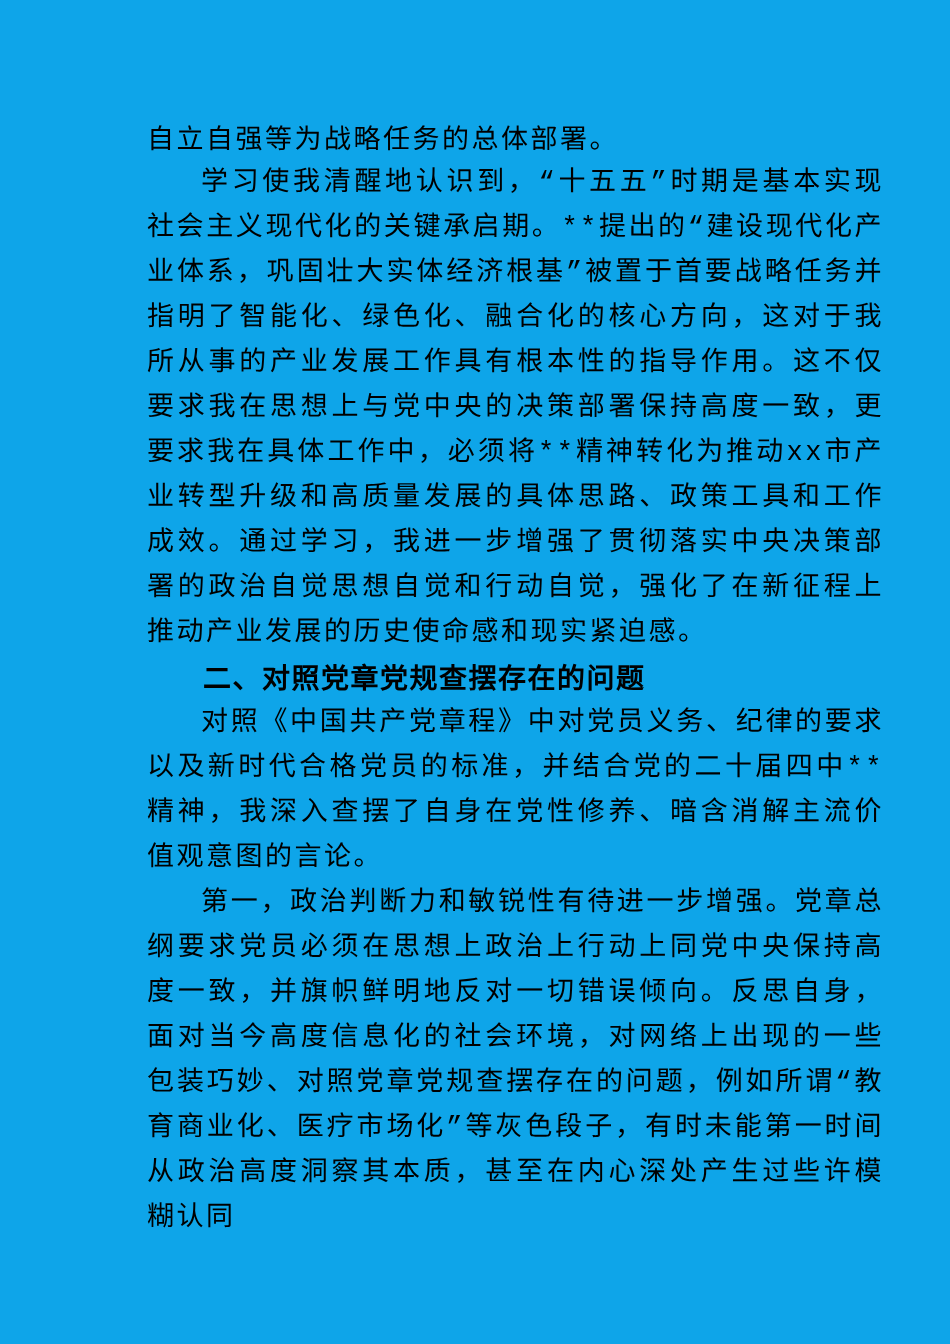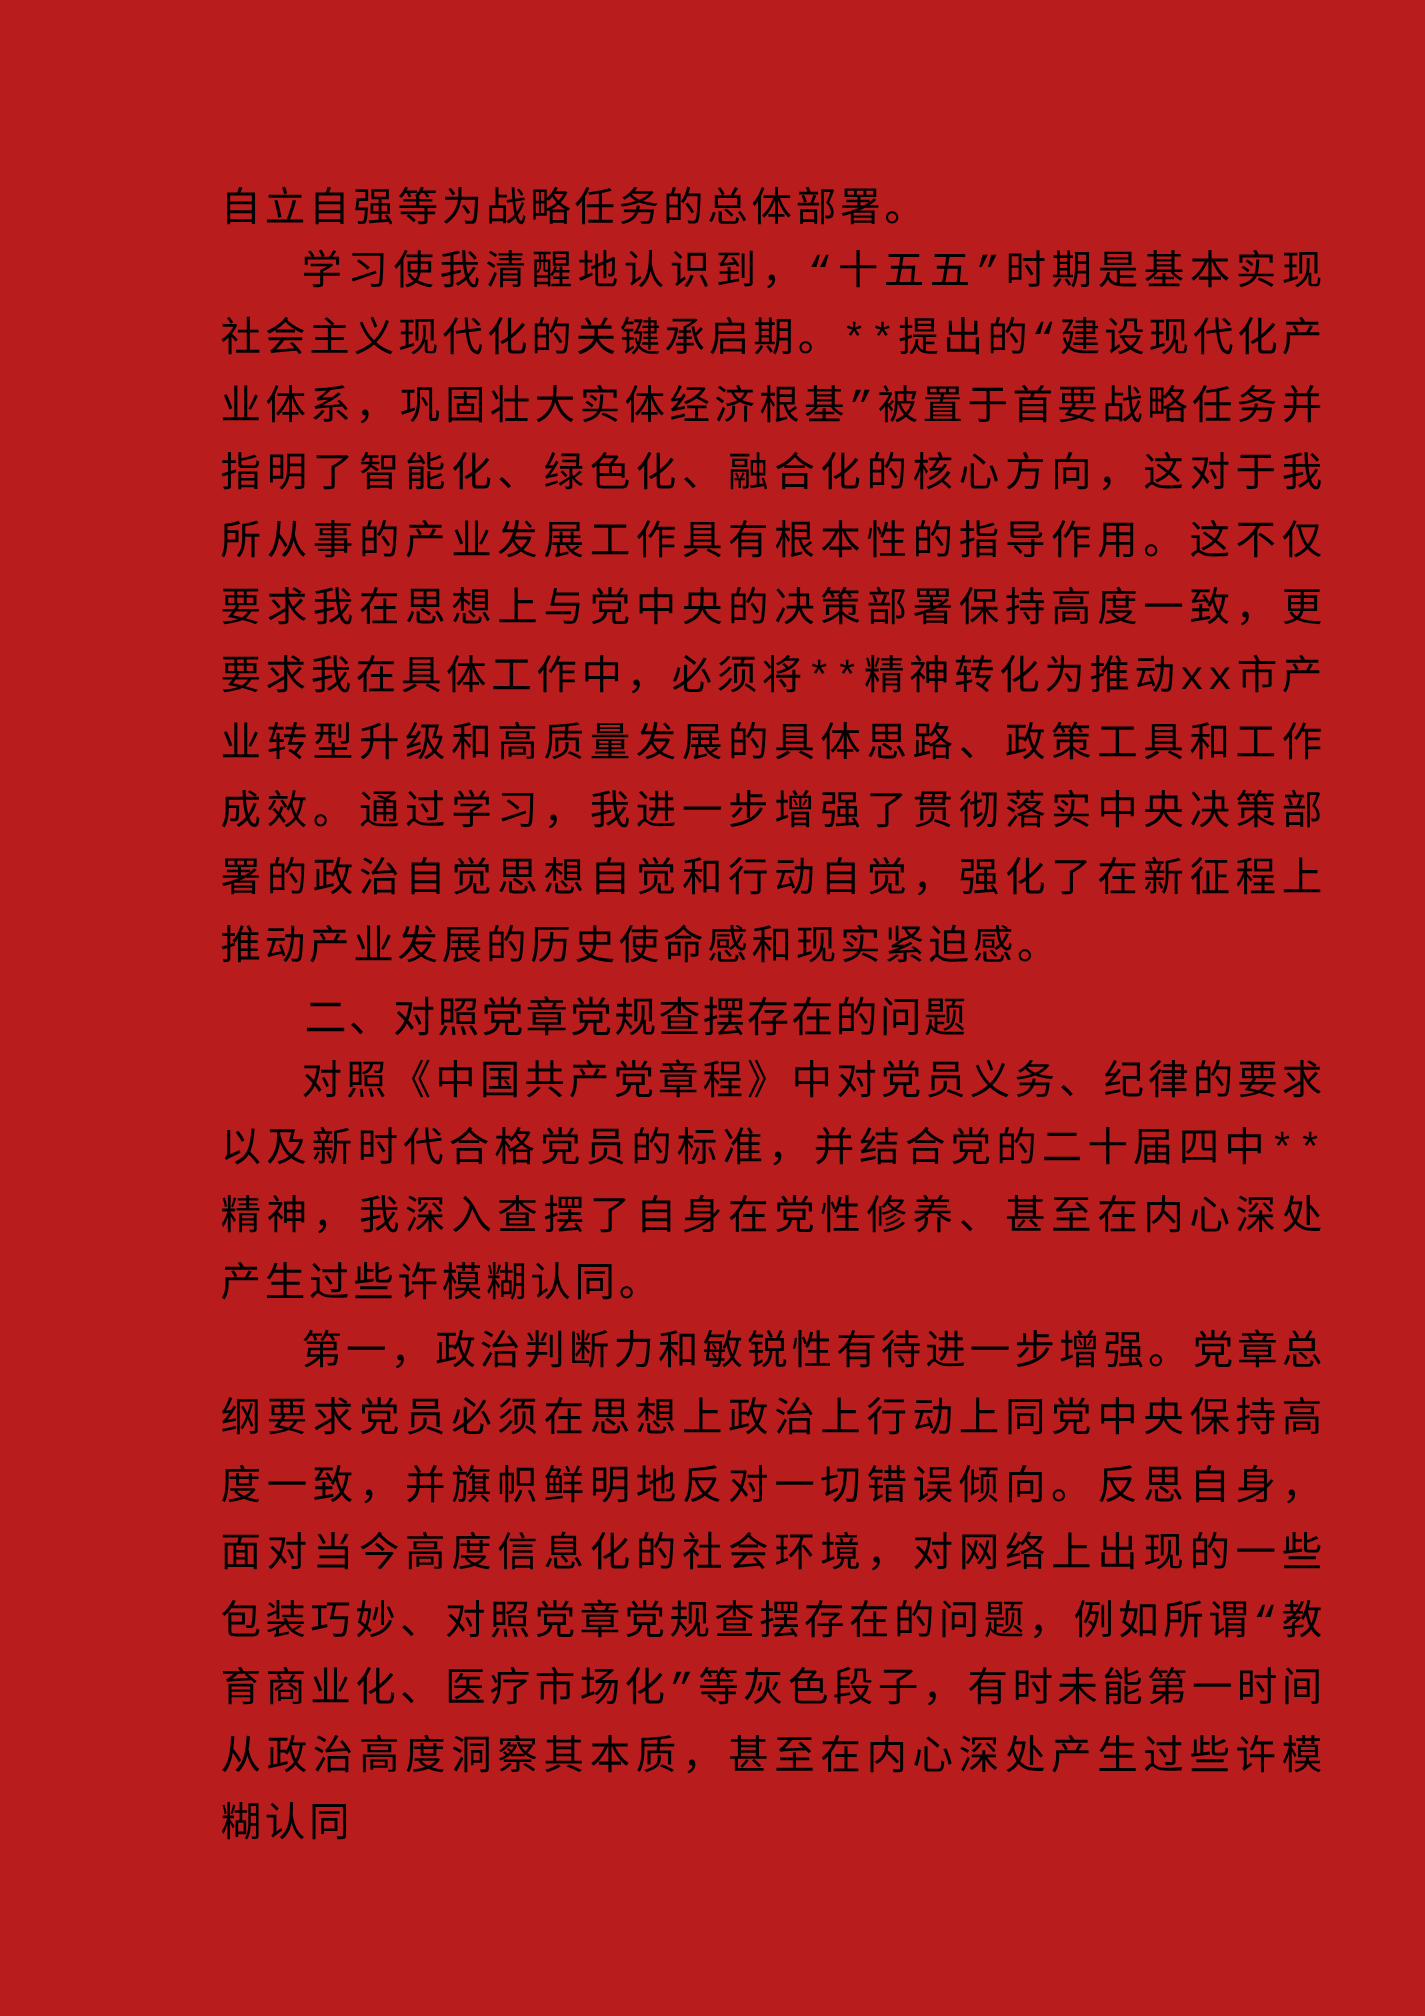--- a/index.html
+++ b/index.html
@@ -6,21 +6,21 @@
   html, body {
     margin: 0;
     padding: 0;
     background: #ffffff;
   }
   .doc-page {
     position: relative;
     width: 950px;
     height: 1344px;
     margin: 0 auto;
-    background: #b91c1c;
+    background: #0ea5e9;
     box-sizing: border-box;
     padding: 116px 66px 0 147px;
     overflow: hidden;
     color: #000000;
   }
   .para {
     margin: 0;
     font-family: "DejaVu Serif", "Liberation Serif", serif;
     font-size: 27px;
     line-height: 45px;
@@ -28,29 +28,29 @@
     text-align: justify;
     text-justify: inter-character;
     color: #000000;
   }
   .para.indent {
     text-indent: 2em;
     font-family: Liberation Mono, monospace;
   }
   .para.heading {
     font-family: "DejaVu Sans", "Liberation Sans", sans-serif;
-    font-weight: 400;
+    font-weight: 700;
     font-size: 28px;
     letter-spacing: 1.5px;
     text-align: left;
     text-indent: 2em;
   }
 </style>
 </head>
 <body>
 
 <div class="doc-page">
   <p class="para">自立自强等为战略任务的总体部署。</p>
   <p class="para indent">学习使我清醒地认识到，“十五五”时期是基本实现社会主义现代化的关键承启期。**提出的“建设现代化产业体系，巩固壮大实体经济根基”被置于首要战略任务并指明了智能化、绿色化、融合化的核心方向，这对于我所从事的产业发展工作具有根本性的指导作用。这不仅要求我在思想上与党中央的决策部署保持高度一致，更要求我在具体工作中，必须将**精神转化为推动xx市产业转型升级和高质量发展的具体思路、政策工具和工作成效。通过学习，我进一步增强了贯彻落实中央决策部署的政治自觉思想自觉和行动自觉，强化了在新征程上推动产业发展的历史使命感和现实紧迫感。</p>
   <p class="para heading">二、对照党章党规查摆存在的问题</p>
-  <p class="para indent">对照《中国共产党章程》中对党员义务、纪律的要求以及新时代合格党员的标准，并结合党的二十届四中**精神，我深入查摆了自身在党性修养、甚至在内心深处产生过些许模糊认同。</p>
+  <p class="para indent">对照《中国共产党章程》中对党员义务、纪律的要求以及新时代合格党员的标准，并结合党的二十届四中**精神，我深入查摆了自身在党性修养、暗含消解主流价值观意图的言论。</p>
   <p class="para indent">第一，政治判断力和敏锐性有待进一步增强。党章总纲要求党员必须在思想上政治上行动上同党中央保持高度一致，并旗帜鲜明地反对一切错误倾向。反思自身，面对当今高度信息化的社会环境，对网络上出现的一些包装巧妙、对照党章党规查摆存在的问题，例如所谓“教育商业化、医疗市场化”等灰色段子，有时未能第一时间从政治高度洞察其本质，甚至在内心深处产生过些许模糊认同</p>
 </div>
 
 </body></html>

